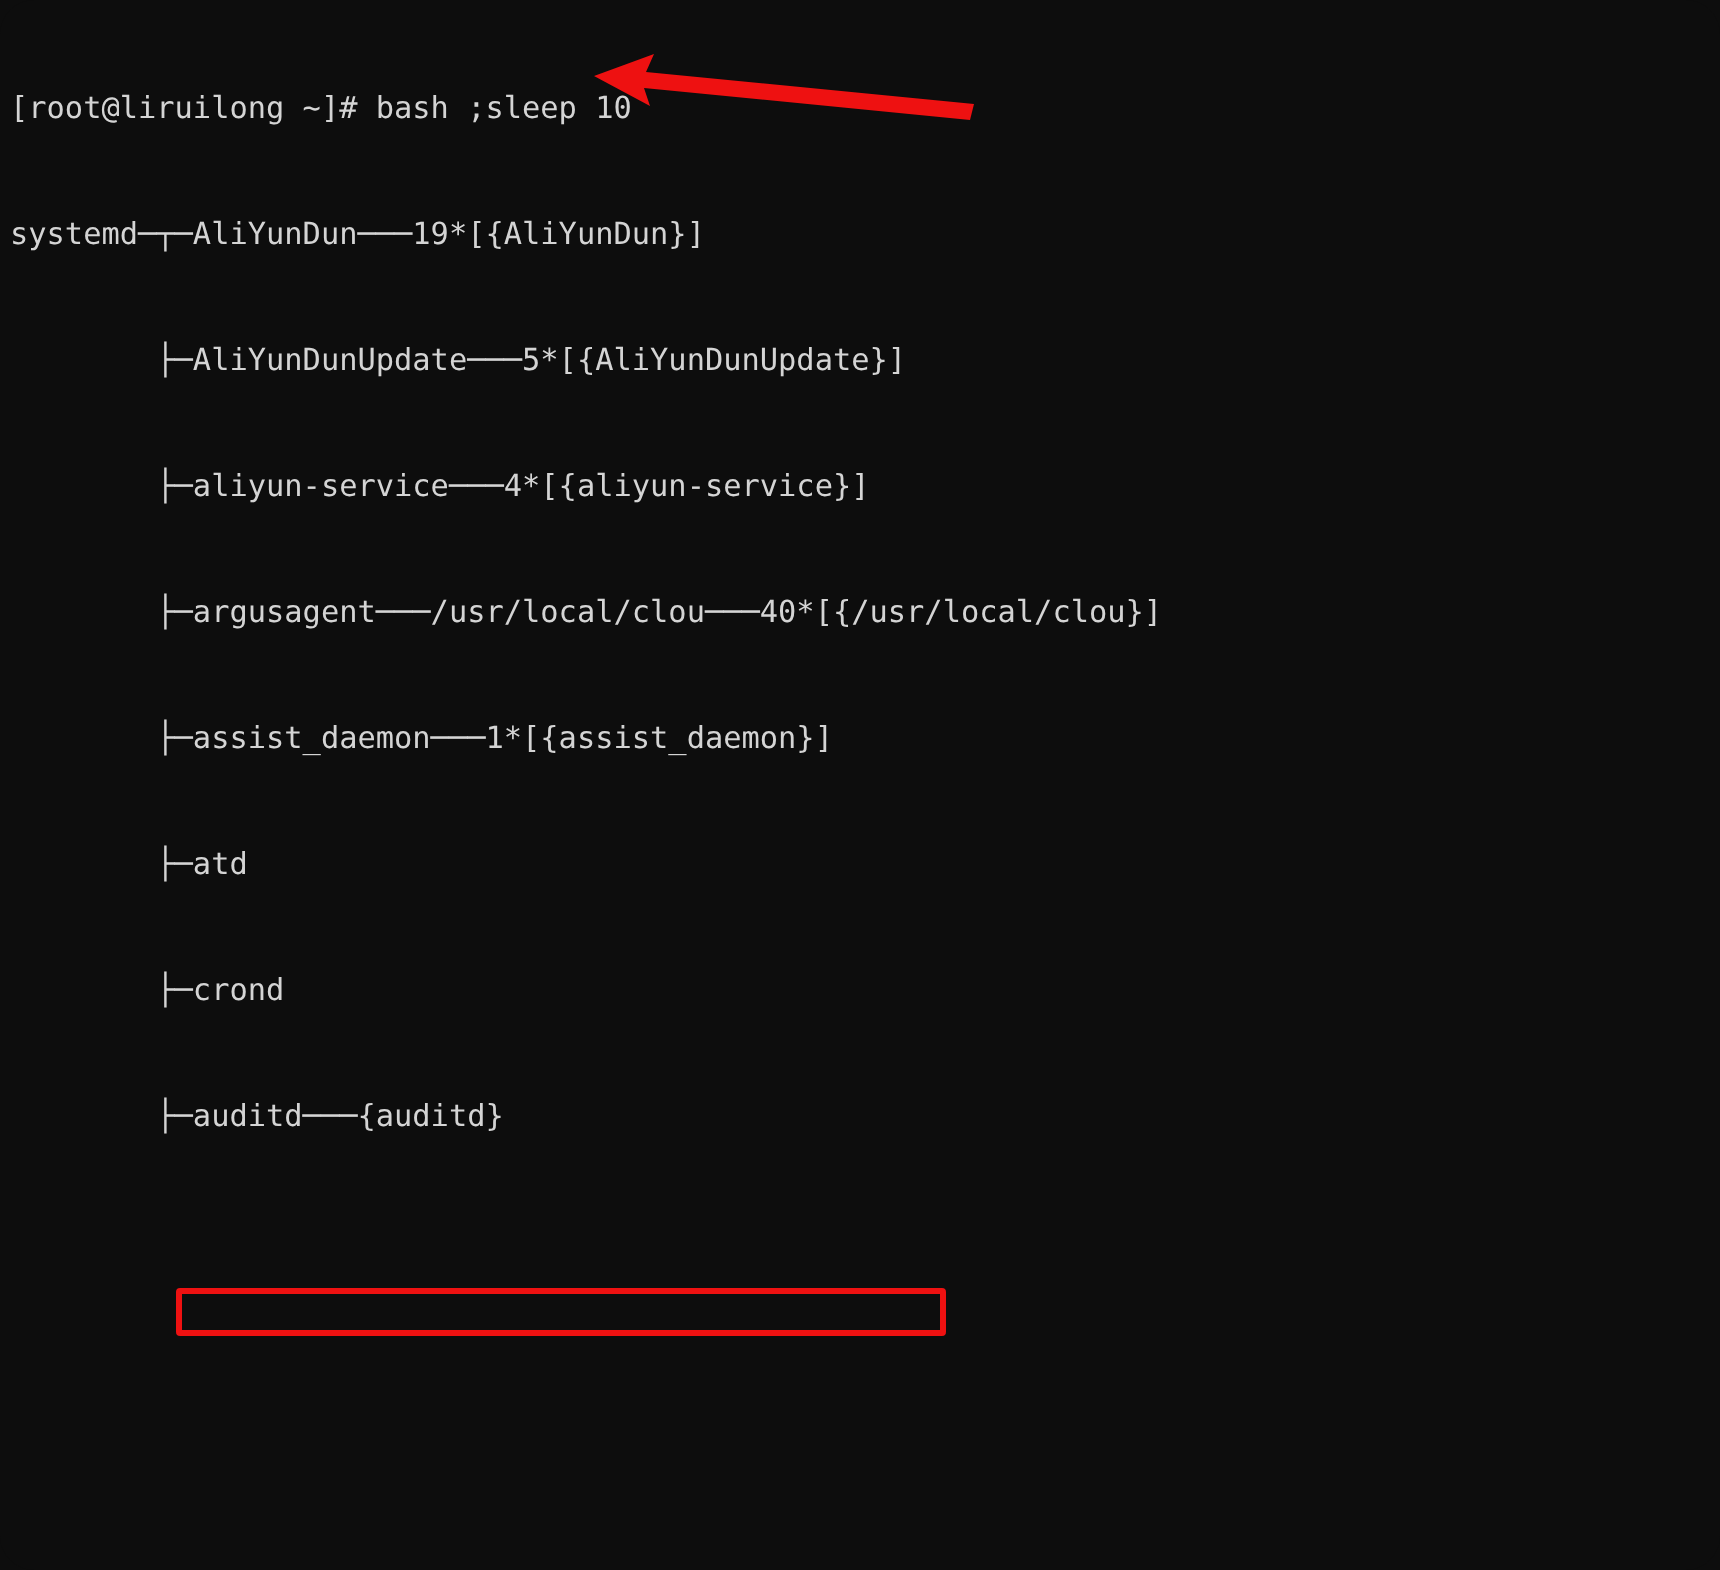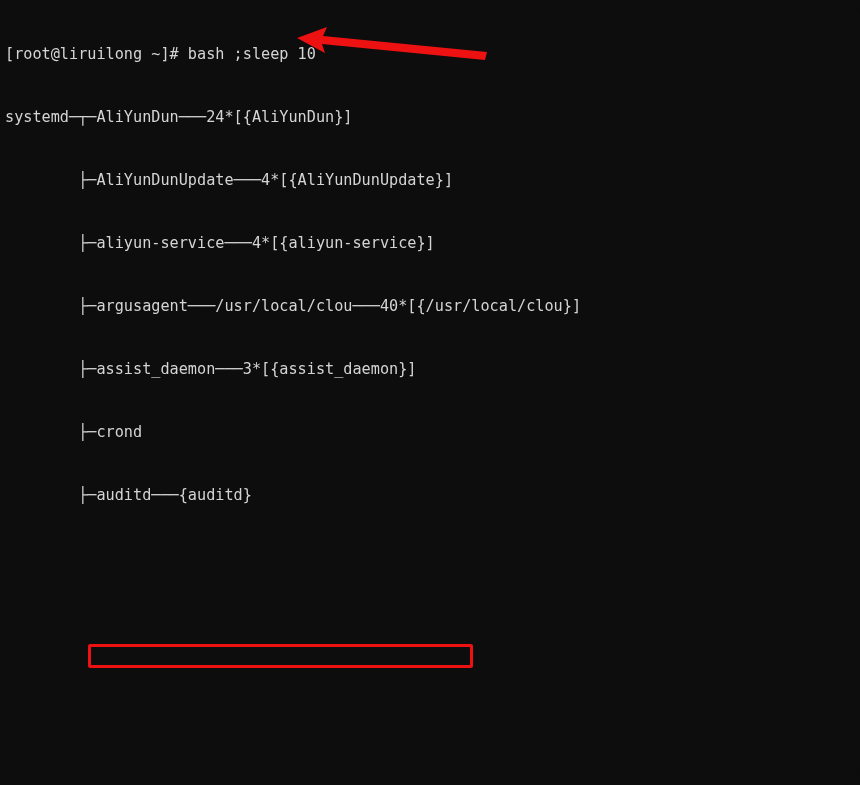--- a/index.html
+++ b/index.html
@@ -54,25 +54,26 @@
     pointer-events: none;
   }
 </style>
 </head>
 <body>
 
 <div id="terminal" style="background: rgb(13, 13, 13); color: rgb(212, 212, 212); border-radius: 17px;">
 
   <div id="screen">
     <div class="line">[root@liruilong ~]# bash ;sleep 10</div>
-    <div class="line">systemd─┬─AliYunDun───24*[{AliYunDun}]</div>
-    <div class="line">        ├─AliYunDunUpdate───4*[{AliYunDunUpdate}]</div>
+    <div class="line">systemd─┬─AliYunDun───19*[{AliYunDun}]</div>
+    <div class="line">        ├─AliYunDunUpdate───5*[{AliYunDunUpdate}]</div>
     <div class="line">        ├─aliyun-service───4*[{aliyun-service}]</div>
     <div class="line">        ├─argusagent───/usr/local/clou───40*[{/usr/local/clou}]</div>
-    <div class="line">        ├─assist_daemon───3*[{assist_daemon}]</div>
+    <div class="line">        ├─assist_daemon───1*[{assist_daemon}]</div>
+    <div class="line">        ├─atd</div>
     <div class="line">        ├─crond</div>
     <div class="line">        ├─auditd───{auditd}</div>
     
     
     
     
     
     
     
     

